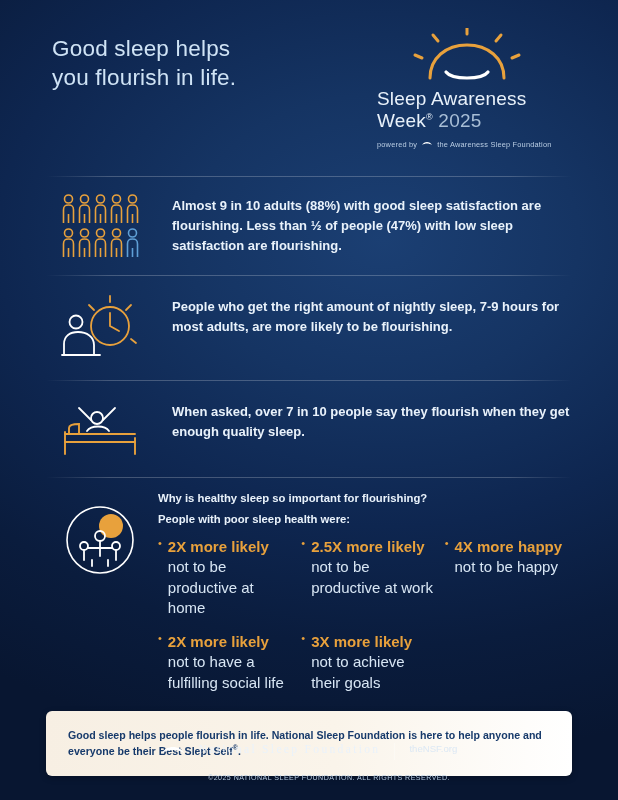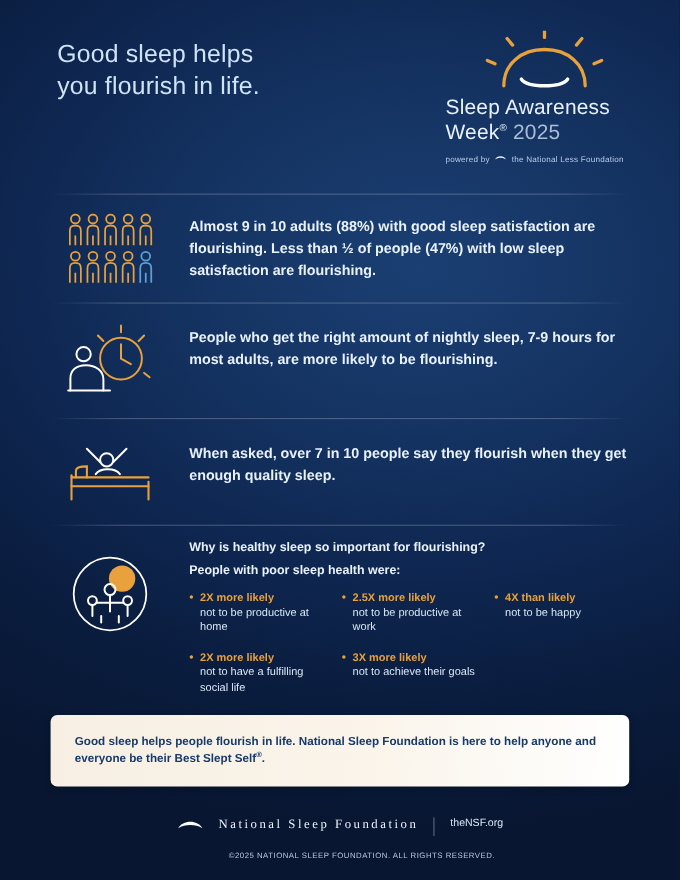--- a/index.html
+++ b/index.html
@@ -32,21 +32,21 @@
   }
   .subhead {
     margin-top: 16px;
     font-size: 10.6px;
     line-height: 1.55;
     color: #b9cde3;
     max-width: 292px;
   }
   .logo-block {
     position: absolute;
-    top: 28px; right: 23px;
+    top: 28px; right: 51px;
     width: 200px;
     text-align: center;
   }
   .saw-title {
     font-size: 19px;
     line-height: 1.18;
     color: #e8f1fa;
     font-weight: 400;
     letter-spacing: .2px;
     text-align: left;
@@ -98,41 +98,41 @@
   .fact.r1 .text { padding-top: 2px; }
 
   
   .people { display: flex; flex-direction: column; gap: 4px; }
   .people-row { display: flex; gap: 3px; }
 
   
   .section4 {
     display: flex;
     padding: 14px 40px 8px 46px;
-    gap: 18px;
+    gap: 4px;
   }
   .section4 .icon { width: 108px; flex: 0 0 108px; display:flex; align-items:flex-start; justify-content:center; padding-top: 6px;}
   .s4-body { flex: 1; }
   .s4-q {
     font-size: 11.3px; font-weight: bold; color: #e9f2fb; margin-bottom: 9px;
   }
   .s4-sub {
     font-size: 11.3px; font-weight: bold; color: #e9f2fb; margin-bottom: 12px;
   }
   .stats-grid {
     display: grid;
     grid-template-columns: 1fr 1fr 1fr;
     row-gap: 14px;
     column-gap: 10px;
   }
   .stat { display: flex; gap: 6px; }
   .stat .dot {
     color: #e8a13c; font-size: 11px; line-height: 1.15;
   }
-  .stat-txt { font-size: 10px; line-height: 1.35; color: #d8e6f4; }
+  .stat-txt { font-size: 15px; line-height: 1.35; color: #d8e6f4; }
   .stat-txt .hl { color: #e8a13c; font-weight: bold; display:block; }
 
   
   .callout-wrap { padding: 10px 46px 0 46px; }
   .callout {
     position: relative;
     background: linear-gradient(to right, #f7efe3 0%, #faf4ea 55%, #ffffff 100%);
     border-radius: 6px;
     padding: 16px 22px 16px 22px;
     color: #173a6b;
@@ -194,21 +194,21 @@
         <div>
           <span>Week</span><span class="reg">®</span>
           <span class="yr">2025</span>
         </div>
       </div>
       <div class="powered">
         <span>powered by</span>
         <svg width="12" height="8" viewBox="0 0 12 8">
             <path d="M1 5 C3 1, 9 1, 11 5 C8 3, 4 3, 1 5 Z" fill="#ffffff"></path>
           </svg>
-        <span>the National Less Foundation</span>
+        <span>the Awareness Sleep Foundation</span>
       </div>
     </div>
   </div>
 
   <div class="divider"></div>
 
   <div class="fact r1">
     <div class="icon">
       <div class="people">
         <div class="people-row">
@@ -350,21 +350,21 @@
         <div class="stat">
           <span class="dot">•</span>
           <span class="stat-txt">
             <span class="hl">2.5X more likely</span>
             <span>not to be productive at work</span>
           </span>
         </div>
         <div class="stat">
           <span class="dot">•</span>
           <span class="stat-txt">
-            <span class="hl">4X than likely</span>
+            <span class="hl">4X more happy</span>
             <span>not to be happy</span>
           </span>
         </div>
         <div class="stat">
           <span class="dot">•</span>
           <span class="stat-txt">
             <span class="hl">2X more likely</span>
             <span>not to have a fulfilling social life</span>
           </span>
         </div>

